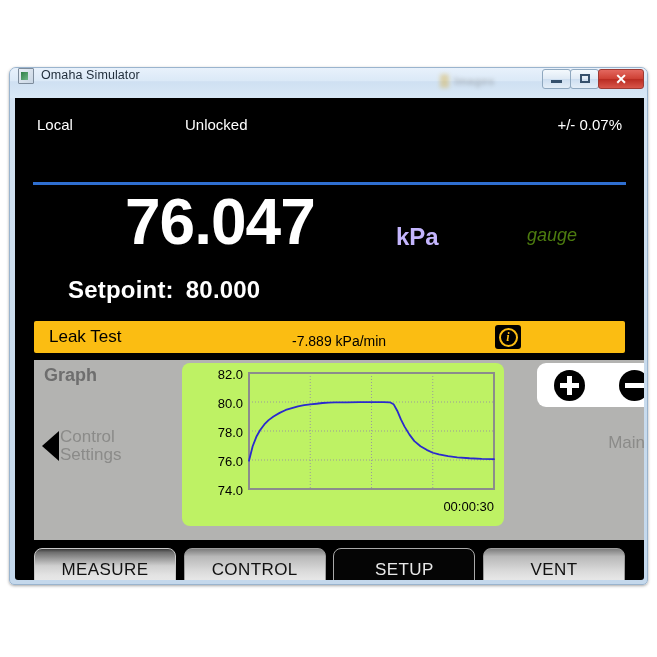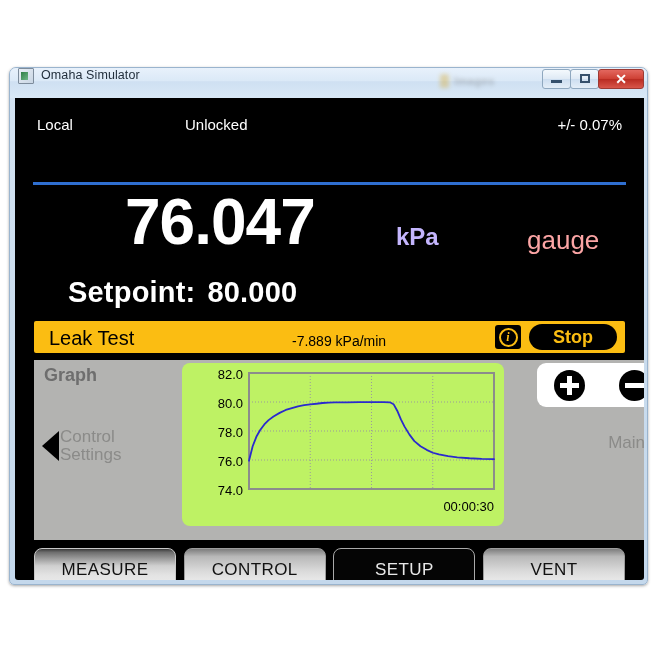--- a/index.html
+++ b/index.html
@@ -196,29 +196,30 @@
     top: 27px;
     font-size: 24px;
     font-weight: bold;
     color: #c4b5fd;
     margin-left: 36px;
   }
   .reading-mode {
     position: absolute;
     left: 512px;
     top: 29px;
-    font-size: 26px;
-    color: #fca5a5;
+    font-size: 18px;
+    color: #4d7c0f;
+    font-style: italic;
   }
 
   .setpoint {
     position: absolute;
     left: 53px;
     top: 178px;
-    font-size: 29px;
+    font-size: 24px;
     font-weight: bold;
     color: #ffffff;
     letter-spacing: 0.2px;
   }
   .setpoint .sp-val { margin-left: 12px; }
 
   .auto-range {
     position: absolute;
     left: 435px;
     top: 183px;
@@ -234,21 +235,21 @@
     top: 223px;
     width: 591px;
     height: 32px;
     background: #fbbd12;
     border-radius: 2px;
     color: #000000;
   }
   .lb-label {
     position: absolute;
     left: 15px; top: 6px;
-    font-size: 20px;
+    font-size: 17px;
   }
   .lb-rate {
     position: absolute;
     left: 250px; top: 12px;
     font-size: 14px;
     margin-left: 8px;
   }
   .lb-info {
     position: absolute;
     right: 104px; top: 4px;
@@ -474,21 +475,20 @@
 
       <div class="setpoint">
         <span>Setpoint:</span><span class="sp-val">80.000</span>
       </div>
 
 
       <div class="leakbar">
         <div class="lb-label">Leak Test</div>
         <div class="lb-rate">-7.889 kPa/min</div>
         <div class="lb-info"><span>i</span></div>
-        <div class="lb-stop">Stop</div>
       </div>
 
       <div class="graypanel">
         <div class="gp-title">Graph</div>
 
         <div class="nav-left">
           <div class="tri-l"></div>
           <div class="nav-label">
             <div>Control</div>
             <div>Settings</div>

